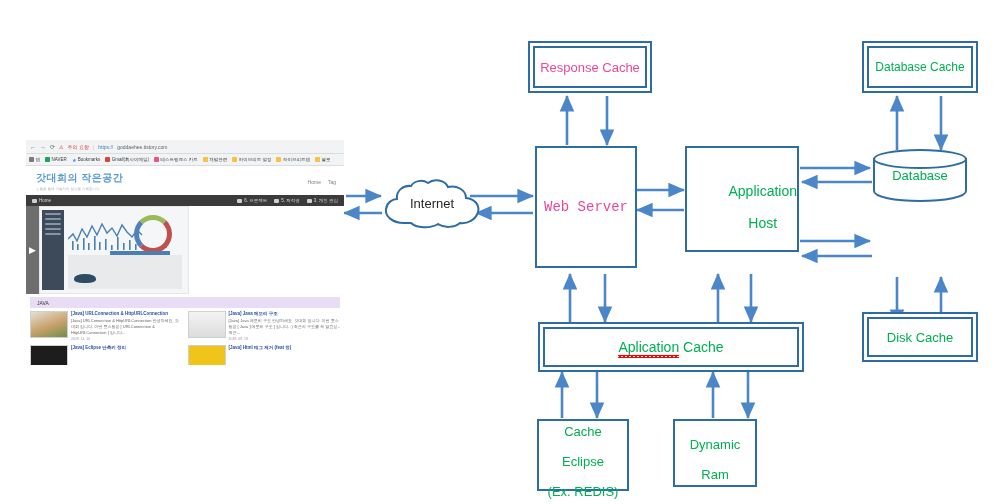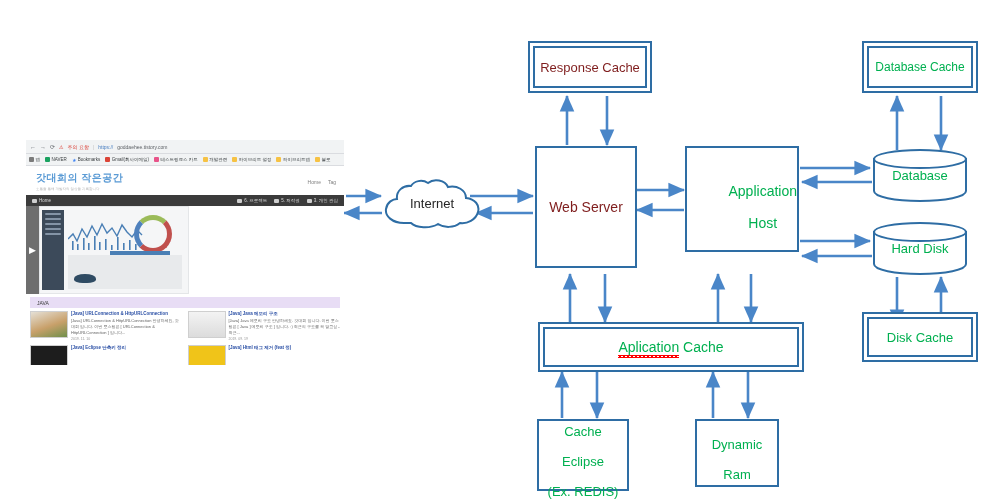--- a/index.html
+++ b/index.html
@@ -28,21 +28,21 @@
     border: 2px solid #2e6da4;
     background: #ffffff;
     display: flex;
     align-items: center;
     justify-content: center;
     text-align: center;
     line-height: 1.15;
   }
   .node .label { display: block; white-space: pre-line; }
 
-  .txt-red   { color: #7f1d1d; }
+  .txt-red   { color: #ec4899; }
   .txt-green { color: #00b050; }
   .txt-dark  { color: #262626; }
 
   
   .cache-outer {
     position: absolute;
     box-sizing: border-box;
     border: 2px solid #2e6da4;
     background: #ffffff;
     padding: 3px;
@@ -539,21 +539,21 @@
     </svg>
     <div class="cloud-text">Internet</div>
   </div>
 
   <div class="cache-outer" style="left:528px; top:41px; width:124px; height:52px;">
     <div class="cache-inner">
       <span class="txt-red" style="font-size:13px;">Response Cache</span>
     </div>
   </div>
 
-  <div class="node" style="left:535px; top:146px; width:102px; height:122px;">
+  <div class="node" style="left:535px; top:146px; width:102px; height:122px;font-family:Liberation Mono, monospace;">
     <span class="label txt-red" style="font-size:14px;">Web Server</span>
   </div>
 
   <div class="node" style="left:685px; top:146px; width:114px; height:106px;justify-content:flex-end;">
     <span class="label txt-green" style="font-size:14px;">
       <span>Application</span><br>
       <span>Host</span>
     </span>
   </div>
 
@@ -564,27 +564,20 @@
   </div>
 
   <div class="cyl" style="left:872px; top:148px; width:96px; height:54px;">
     <svg width="96" height="54" viewBox="0 0 96 54" xmlns="http://www.w3.org/2000/svg">
       <path d="M2,11 L2,43 C2,49 23,53 48,53 C73,53 94,49 94,43 L94,11 Z" fill="#ffffff" stroke="#2e6da4" stroke-width="2"></path>
       <ellipse cx="48" cy="11" rx="46" ry="9" fill="#ffffff" stroke="#2e6da4" stroke-width="2"></ellipse>
     </svg>
     <span class="cyl-label txt-green">Database</span>
   </div>
 
-  <div class="cyl" style="left:872px; top:221px; width:96px; height:54px;">
-    <svg width="96" height="54" viewBox="0 0 96 54" xmlns="http://www.w3.org/2000/svg">
-      <path d="M2,11 L2,43 C2,49 23,53 48,53 C73,53 94,49 94,43 L94,11 Z" fill="#ffffff" stroke="#2e6da4" stroke-width="2"></path>
-      <ellipse cx="48" cy="11" rx="46" ry="9" fill="#ffffff" stroke="#2e6da4" stroke-width="2"></ellipse>
-    </svg>
-    <span class="cyl-label txt-green">Hard Disk</span>
-  </div>
 
   <div class="cache-outer" style="left:538px; top:322px; width:266px; height:50px;">
     <div class="cache-inner">
       <span style="font-size:14px;">
         <span class="txt-green squiggle">Aplication</span><span class="txt-green"> Cache</span>
       </span>
     </div>
   </div>
 
   <div class="cache-outer" style="left:862px; top:312px; width:116px; height:50px;">
@@ -594,20 +587,20 @@
   </div>
 
   <div class="node" style="left:537px; top:419px; width:92px; height:72px;">
     <span class="label txt-green" style="font-size:13px;">
       <span>Cache</span><br>
       <span>Eclipse</span><br>
       <span>(Ex. REDIS)</span>
     </span>
   </div>
 
-  <div class="node" style="left:695px; top:419px; width:84px; height:68px;">
+  <div class="node" style="left:673px; top:419px; width:84px; height:68px;">
     <span class="label txt-green" style="font-size:13px;">
       <span>Dynamic</span><br>
       <span>Ram</span>
     </span>
   </div>
 
 </div>
 
 </body></html>

